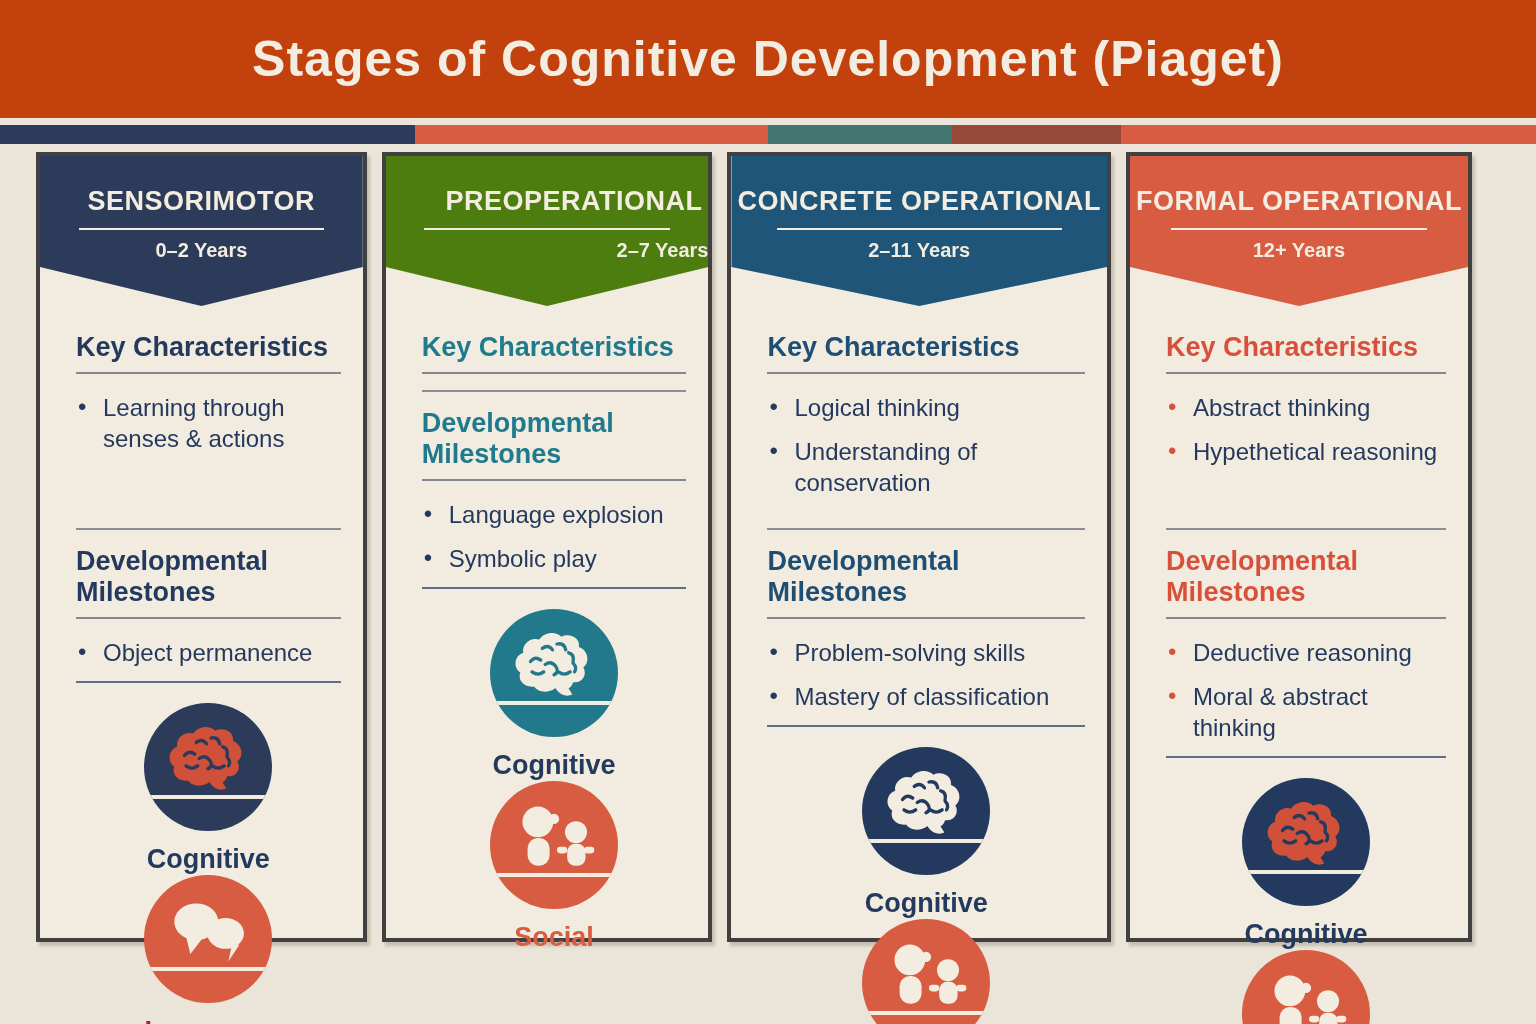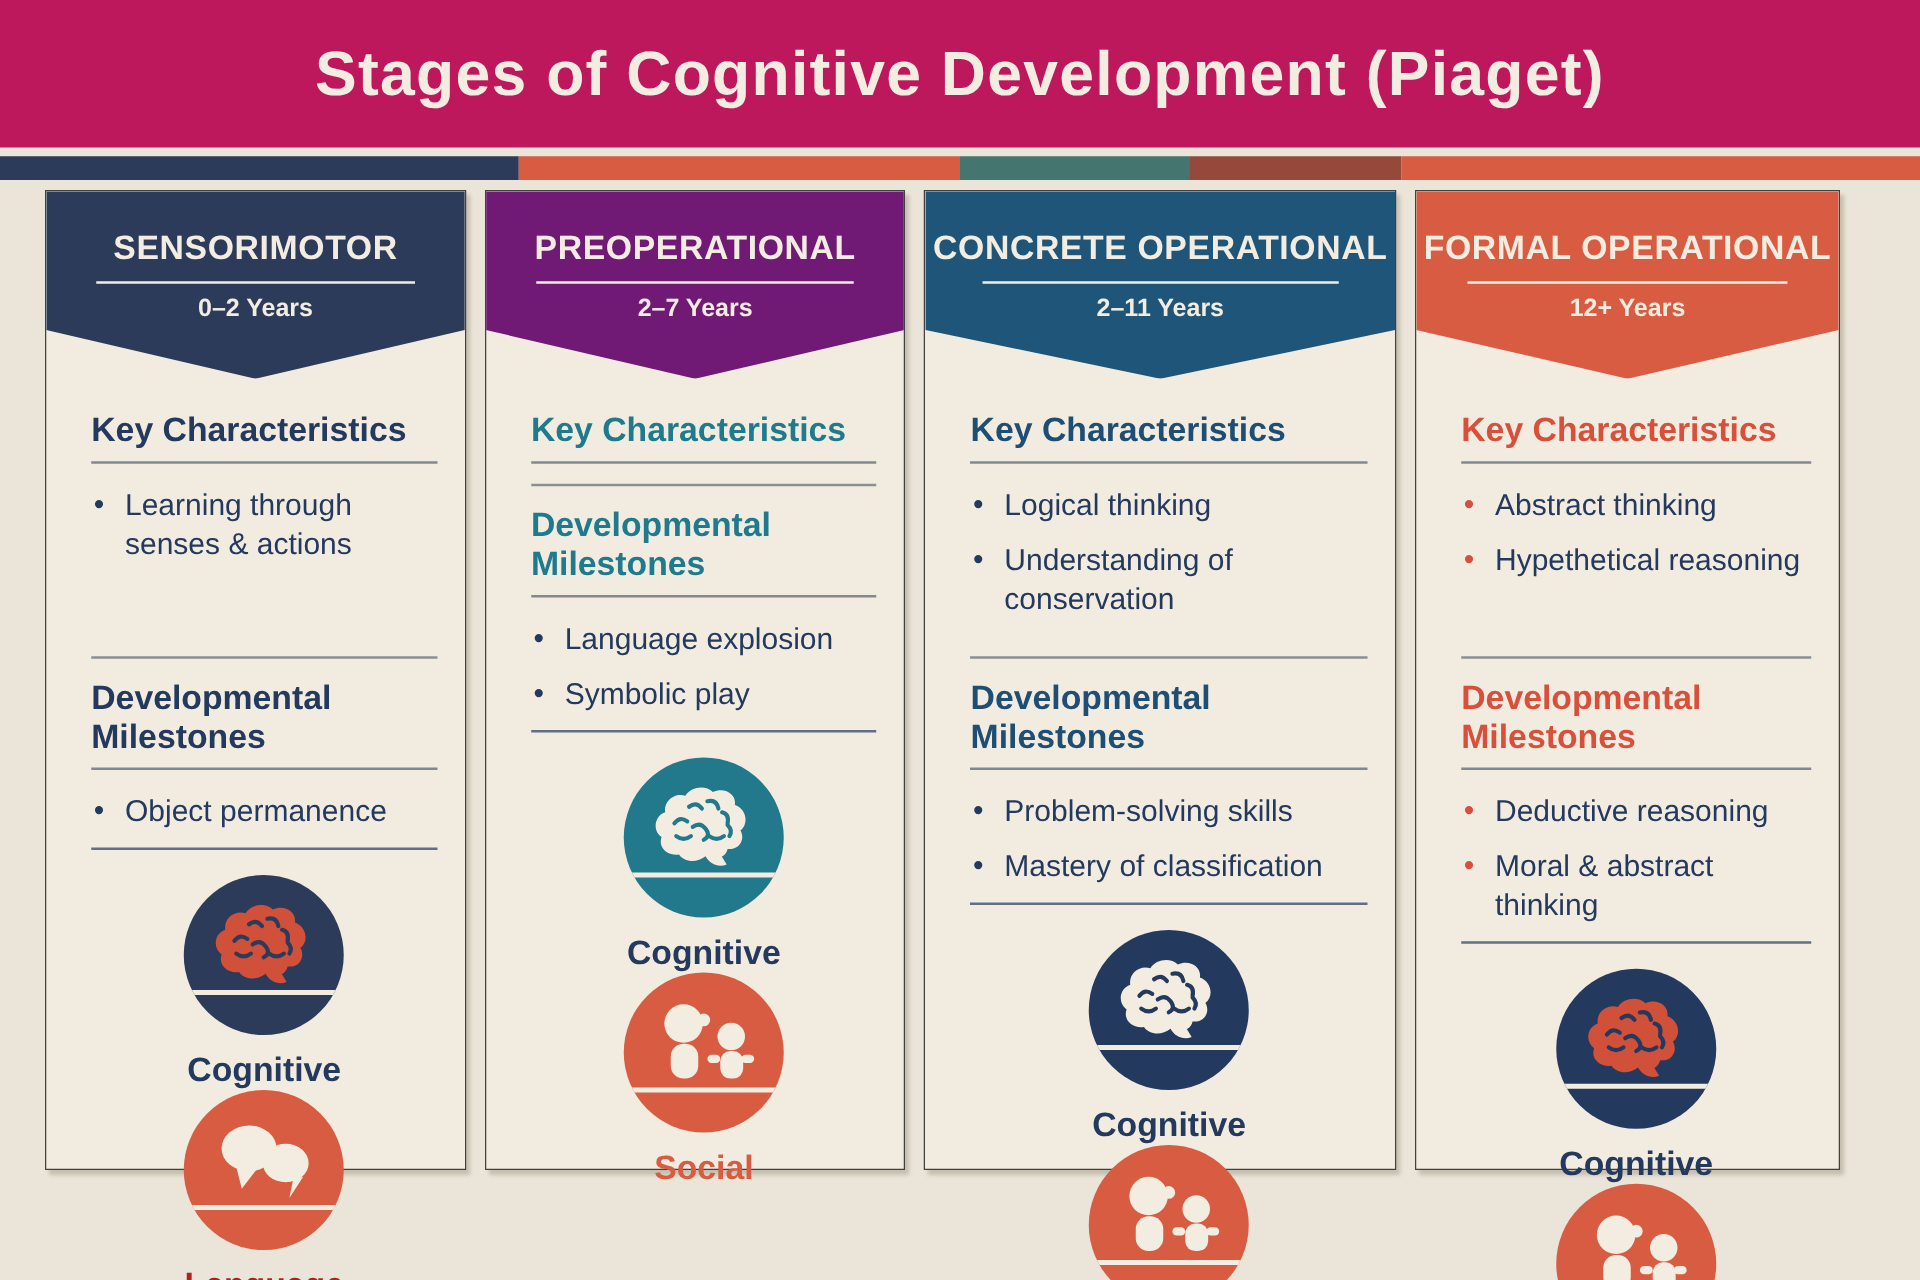--- a/index.html
+++ b/index.html
@@ -5,39 +5,39 @@
   html,body { margin:0; padding:0; }
   body {
     width:1536px; height:1024px;
     background:#EAE5D8;
     font-family:"Liberation Sans", sans-serif;
     overflow:hidden;
   }
 
   
   .title-bar {
-    height:118px; background:#be185d;
+    height:118px; background:#c2410c;
     display:flex; align-items:center; justify-content:center;
   }
   .title-bar h1 {
     margin:0; color:#F2EDE0; font-size:50px; font-weight:bold; letter-spacing:1px;
   }
 
   
   .band { height:19px; margin-top:7px; display:flex; }
   .band-seg { height:100%; }
 
   
   .columns {
     margin:8px 64px 0 36px;
     display:grid; grid-template-columns:repeat(4,1fr); gap:15px;
   }
   .card {
     background:#F1ECDF;
-    border:1px solid #404040;
+    border:4px solid #404040;
     box-shadow:3px 4px 3px rgba(90,80,60,.25);
     height:782px;
     display:flex; flex-direction:column;
   }
   .card-header {
     flex:0 0 150px; height:150px;
     clip-path:polygon(0 0,100% 0,100% 74%,50% 100%,0 74%);
     color:#F2EDE0; text-align:center;
   }
   .stage-name { font-size:27px; font-weight:bold; letter-spacing:.5px; margin-top:30px; padding:0 6px; white-space:nowrap; }
@@ -157,21 +157,21 @@
                 </svg>
                 <div class="chord"></div>
               </div>
               <div class="icon-label" style="color: #b91c1c;">Language</div>
             </div>
           </div>
     </div>
   </section>
 
   <section class="card">
-    <div class="card-header" style="background: #701a75;">
+    <div class="card-header" style="background: #4d7c0f; text-align: right;">
       <div class="stage-name">PREOPERATIONAL</div>
       <div class="header-divider"></div>
       <div class="stage-years">2–7 Years</div>
     </div>
     <div class="card-body">
       <h3 class="sec-heading kc-heading" style="color: rgb(30, 122, 140);">Key Characteristics</h3>
       <div class="heading-rule"></div>
       <div class="sec-divider"></div>
       <h3 class="sec-heading ms-heading" style="color: rgb(30, 122, 140);">Developmental Milestones</h3>
       <div class="heading-rule"></div>

